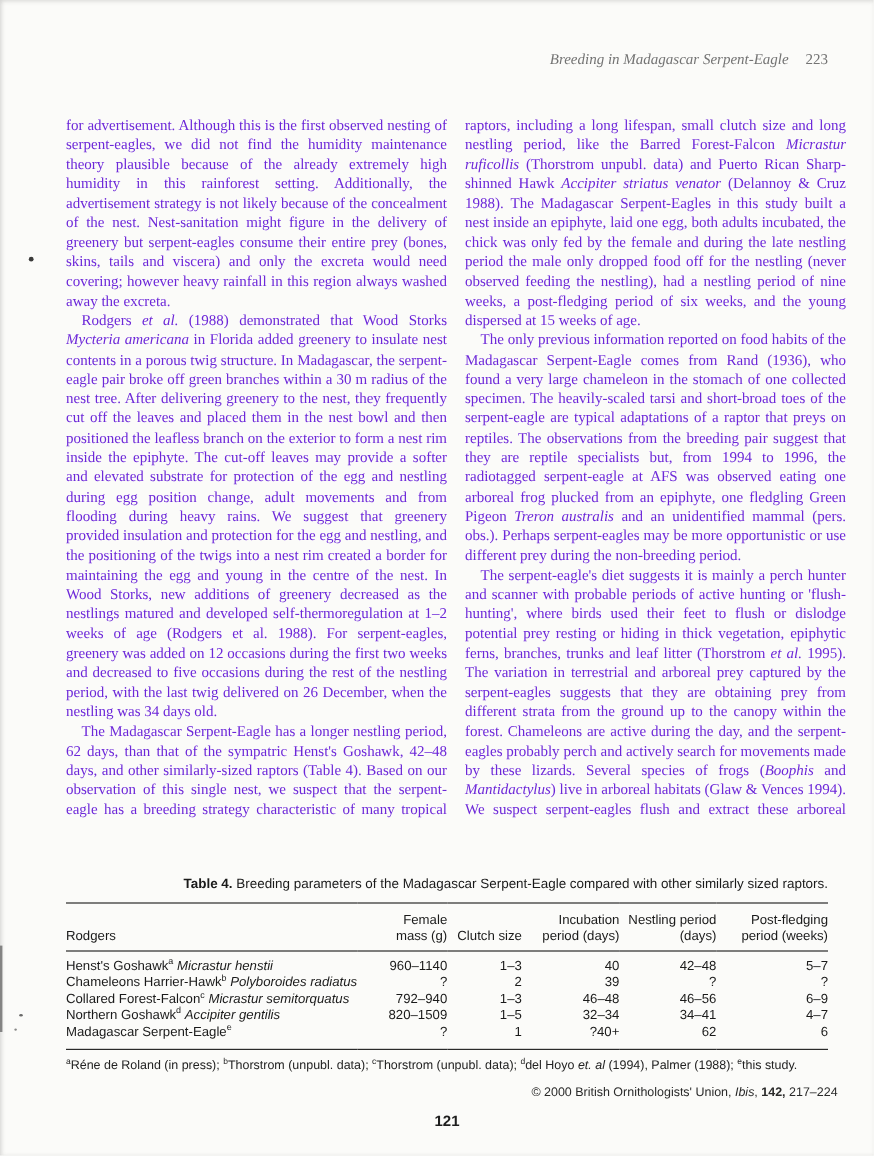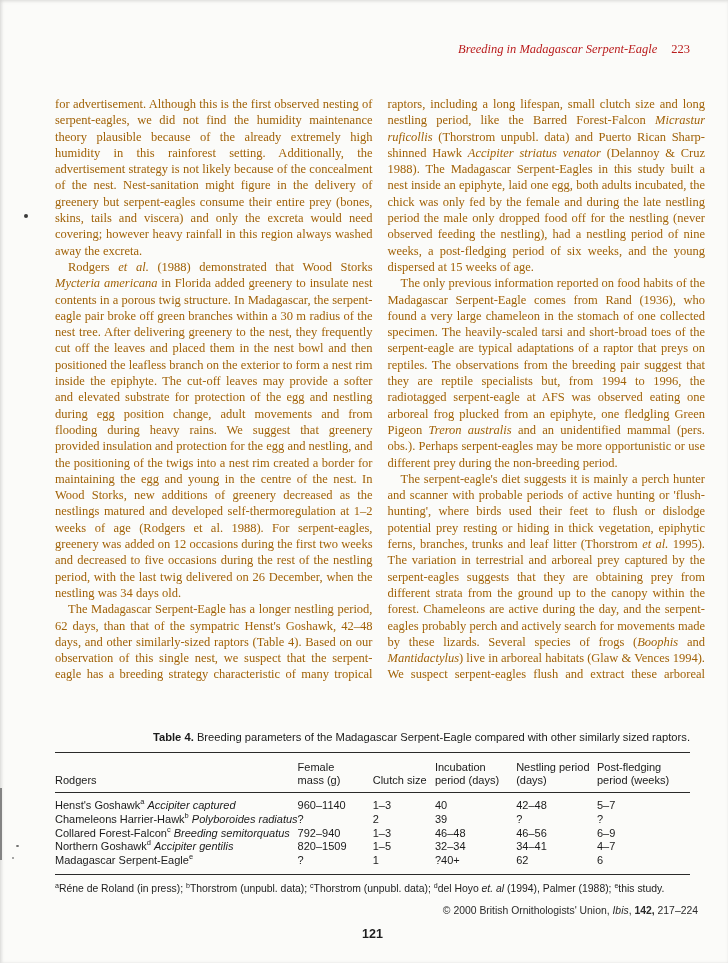--- a/index.html
+++ b/index.html
@@ -14,41 +14,41 @@
   .page {
     position: relative;
     width: 728px; height: 963px;
     box-sizing: border-box;
     padding: 42px 23px 0 55px;
   }
   
   .running-head {
     text-align: right;
     font-size: 12.5px;
-    color: #b91c1c;
+    color: #737373;
     padding-right: 15px;
     height: 16px;
   }
   .running-head .title { font-style: italic; }
   .running-head .pagenum { margin-left: 14px; font-style: normal; }
 
   
   .columns {
     display: flex;
     gap: 15px;
     margin-top: 38px;
     height: 620px;
     overflow: hidden;
   }
   .col {
     width: 318px;
     font-size: 12.5px;
     line-height: 16.3px;
     text-align: justify;
-    color: #a16207;
+    color: #6d28d9;
   }
   .col p { margin: 0; }
   .col p.indent { text-indent: 13px; }
   .col p.jlast { text-align-last: justify; }
   .i { font-style: italic; }
   .b { font-weight: bold; }
 
   
   .table-section {
     margin-top: 14px;
@@ -65,28 +65,28 @@
   table.breeding {
     width: 635px;
     border-collapse: collapse;
     border-top: 1.5px solid #2a2a2a;
     border-bottom: 1.5px solid #2a2a2a;
     font-size: 11px;
   }
   table.breeding thead th {
     font-weight: normal;
     vertical-align: bottom;
-    text-align: left;
+    text-align: right;
     line-height: 13px;
     padding: 8px 0 5px 0;
     border-bottom: 1px solid #2a2a2a;
   }
   table.breeding thead th.species-h { text-align: left; }
   table.breeding tbody td {
-    text-align: left;
+    text-align: right;
     line-height: 13.8px;
     padding: 0;
     white-space: nowrap;
   }
   table.breeding tbody tr:first-child td { padding-top: 6px; }
   table.breeding tbody tr:last-child td { padding-bottom: 6px; }
   table.breeding tbody td.species { text-align: left; }
   sup { font-size: 0.68em; line-height: 0; }
 
   .table-footnote {
@@ -153,37 +153,37 @@
             <th class="species-h" style="width: 37%;">Rodgers</th>
             <th style="width: 12%;">Female<br>mass (g)</th>
             <th style="width: 10%;">Clutch size</th>
             <th style="width: 13%;">Incubation<br>period (days)</th>
             <th style="width: 13%;">Nestling period<br>(days)</th>
             <th style="width: 15%;">Post-fledging<br>period (weeks)</th>
           </tr>
         </thead>
       <tbody>
           <tr>
-            <td class="species"><span>Henst's Goshawk</span><sup>a</sup><span> </span><span class="i">Accipiter captured</span></td>
+            <td class="species"><span>Henst's Goshawk</span><sup>a</sup><span> </span><span class="i">Micrastur henstii</span></td>
             <td>960–1140</td>
             <td>1–3</td>
             <td>40</td>
             <td>42–48</td>
             <td>5–7</td>
           </tr>
           <tr>
             <td class="species"><span>Chameleons Harrier-Hawk</span><sup>b</sup><span> </span><span class="i">Polyboroides radiatus</span></td>
             <td>?</td>
             <td>2</td>
             <td>39</td>
             <td>?</td>
             <td>?</td>
           </tr>
           <tr>
-            <td class="species"><span>Collared Forest-Falcon</span><sup>c</sup><span> </span><span class="i">Breeding semitorquatus</span></td>
+            <td class="species"><span>Collared Forest-Falcon</span><sup>c</sup><span> </span><span class="i">Micrastur semitorquatus</span></td>
             <td>792–940</td>
             <td>1–3</td>
             <td>46–48</td>
             <td>46–56</td>
             <td>6–9</td>
           </tr>
           <tr>
             <td class="species"><span>Northern Goshawk</span><sup>d</sup><span> </span><span class="i">Accipiter gentilis</span></td>
             <td>820–1509</td>
             <td>1–5</td>

